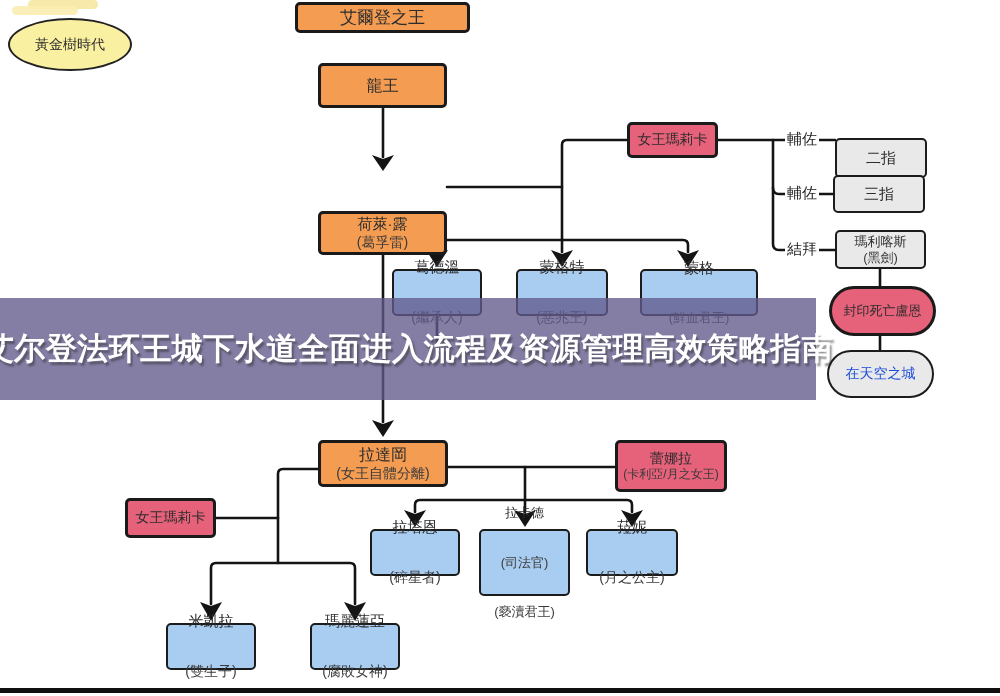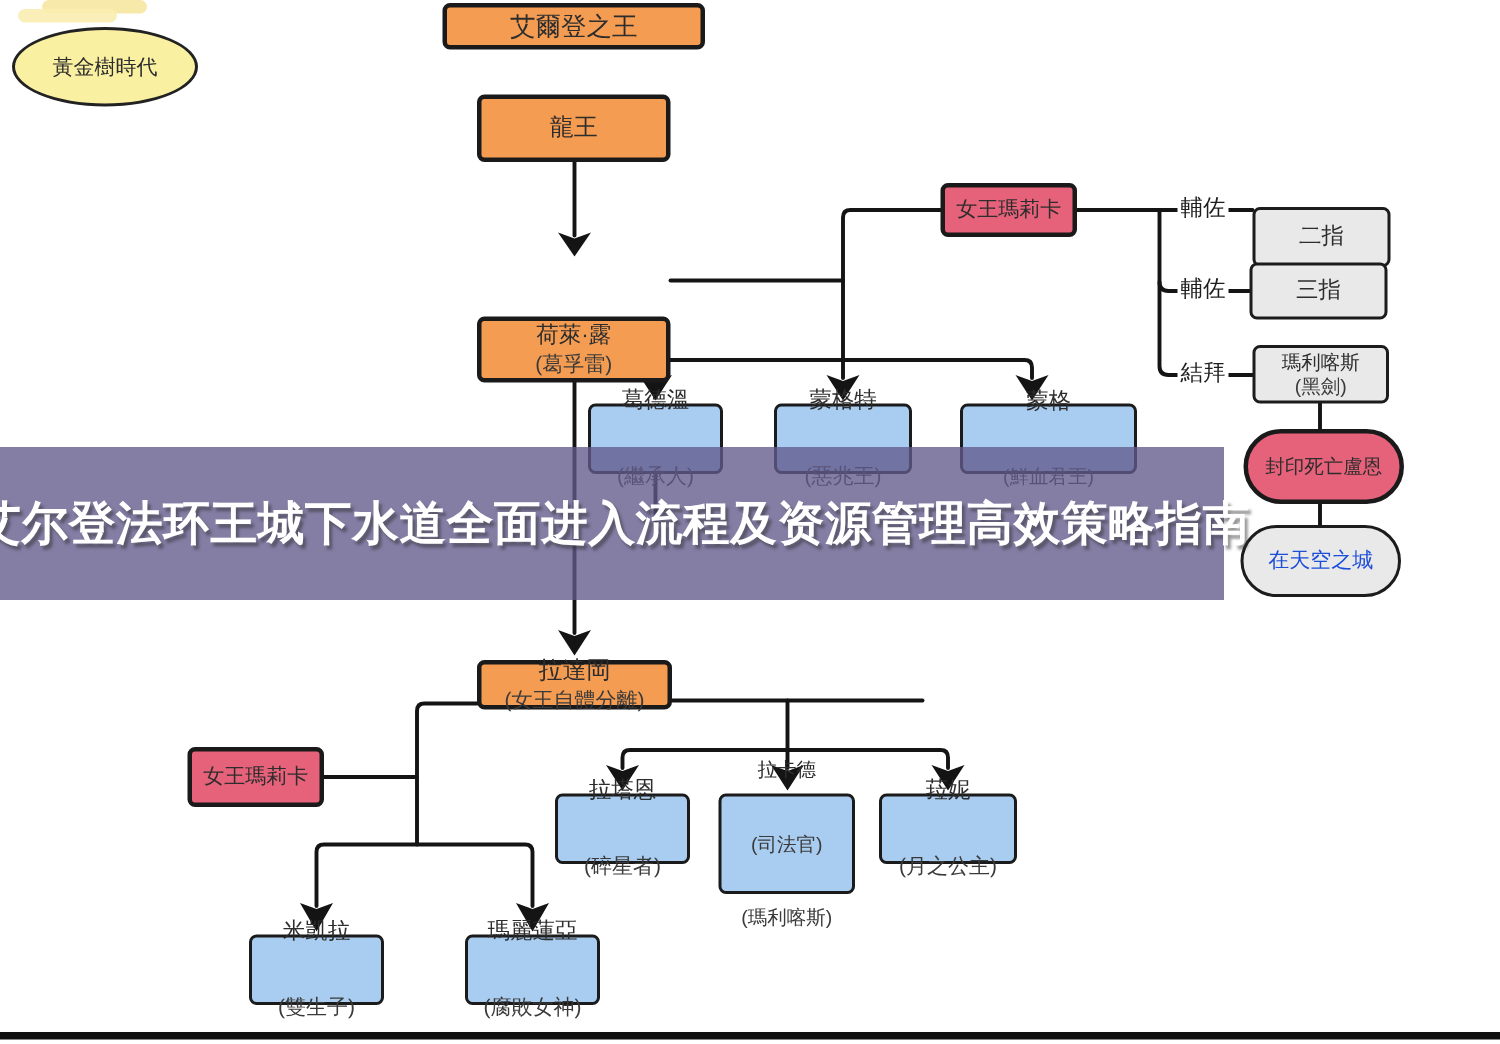--- a/index.html
+++ b/index.html
@@ -136,36 +136,40 @@
   </div>
   <div class="node blue t15" style="left:516px;top:269px;width:92px;height:47px;">
     <span>蒙格特</span>
     <span class="sub t14">(惡兆王)</span>
   </div>
   <div class="node blue t15" style="left:640px;top:269px;width:118px;height:47px;">
     <span>蒙格</span>
     <span class="sub t13">(鮮血君王)</span>
   </div>
 
-  <div class="node orange t16" style="left:318px;top:440px;width:130px;height:33px;">
+  <div class="node orange t16" style="left:318px;top:440px;width:130px;height:47px;">
     <span>拉達岡</span>
     <span class="sub t14">(女王自體分離)</span>
+  </div>
+  <div class="node red t14" style="left:615px;top:440px;width:112px;height:52px;">
+    <span>蕾娜拉</span>
+    <span class="sub t12">(卡利亞/月之女王)</span>
   </div>
   <div class="node red t14" style="left:125px;top:498px;width:91px;height:40px;">
     <span>女王瑪莉卡</span>
   </div>
 
   <div class="node blue t15" style="left:370px;top:529px;width:90px;height:47px;">
     <span>拉塔恩</span>
     <span class="sub t14">(碎星者)</span>
   </div>
   <div class="node blue t13" style="left:479px;top:529px;width:91px;height:67px;line-height:1.35;">
     <span>拉卡德</span>
     <span class="sub">(司法官)</span>
-    <span class="sub">(瑪利喀斯)</span>
+    <span class="sub">(褻瀆君王)</span>
   </div>
   <div class="node blue t15" style="left:586px;top:529px;width:92px;height:47px;">
     <span>菈妮</span>
     <span class="sub t14">(月之公主)</span>
   </div>
 
   <div class="node blue t15" style="left:166px;top:623px;width:90px;height:47px;">
     <span>米凱拉</span>
     <span class="sub t14">(雙生子)</span>
   </div>

